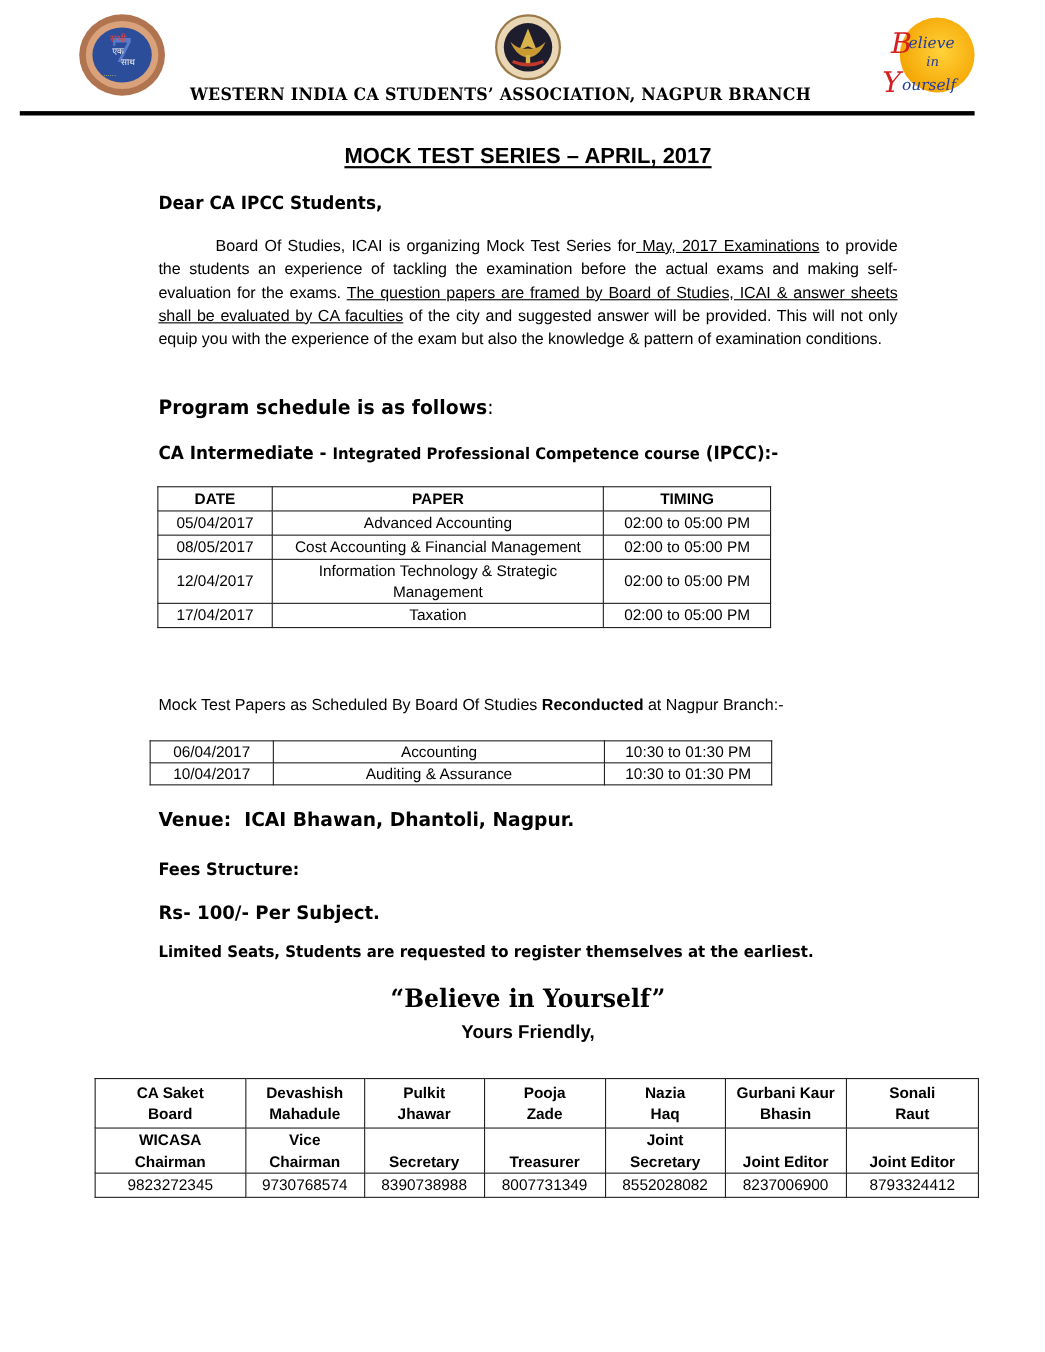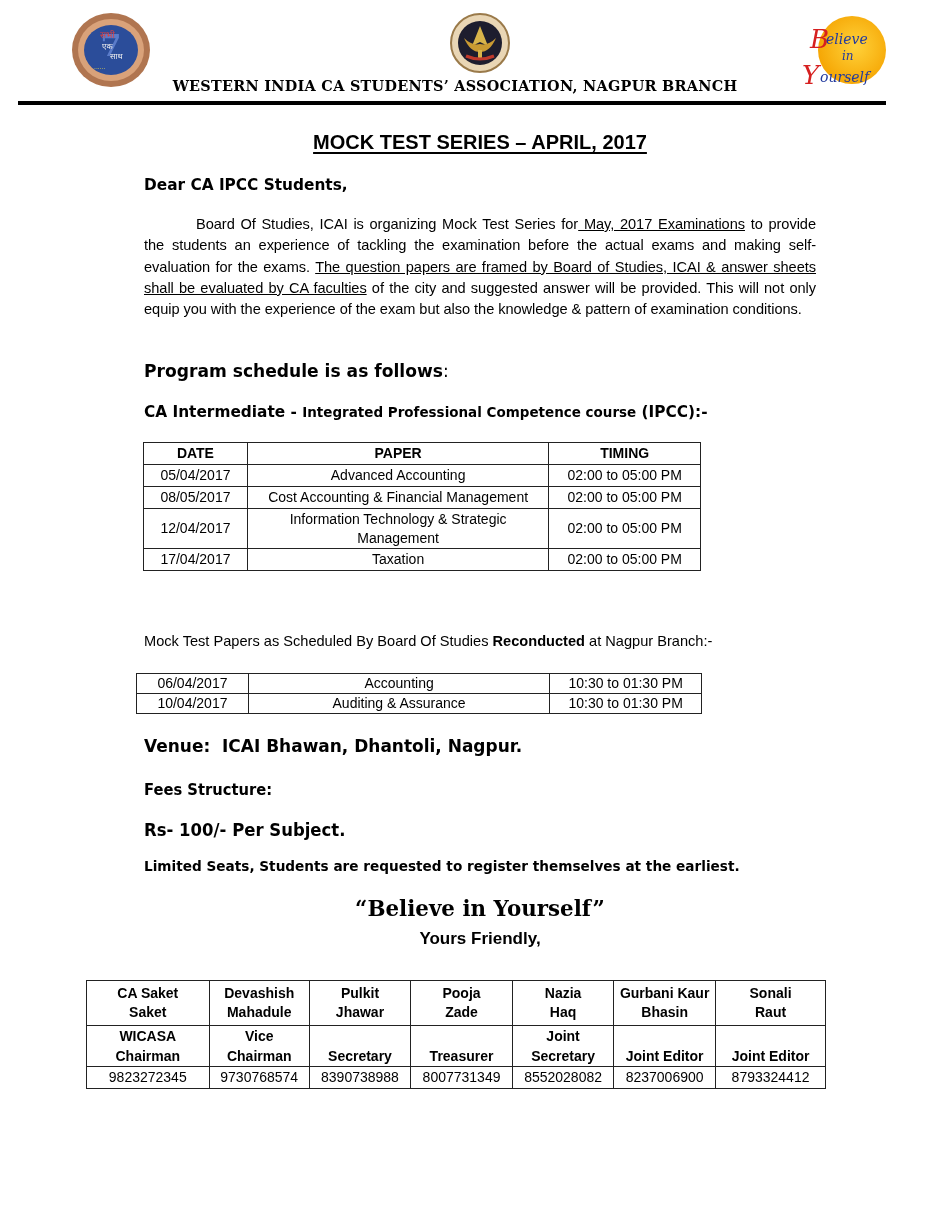--- a/index.html
+++ b/index.html
@@ -45,21 +45,21 @@
   #recon-table tr { height: 20px; }
 
   .venue { left: 144px; top: 736px; font-family: "DejaVu Sans", sans-serif; font-weight: bold; font-size: 17.5px; transform: scaleX(0.97); transform-origin: 0 0; white-space: pre; }
   .fees-head { left: 144px; top: 781px; font-family: "DejaVu Sans", sans-serif; font-weight: bold; font-size: 15.5px; transform: scaleX(0.95); transform-origin: 0 0; }
   .fees-val { left: 144px; top: 820px; font-family: "DejaVu Sans", sans-serif; font-weight: bold; font-size: 17px; transform: scaleX(0.97); transform-origin: 0 0; }
   .limited { left: 144px; top: 858px; font-family: "DejaVu Sans", sans-serif; font-weight: bold; font-size: 14.5px; transform: scaleX(0.94); transform-origin: 0 0; white-space: nowrap; }
 
   .quote { left: 0; width: 960px; top: 894px; text-align: center; font-family: "DejaVu Serif", serif; font-weight: bold; font-size: 23px; transform: scaleX(0.93); transform-origin: 480px 0; }
   .friendly { left: 0; width: 960px; top: 929px; text-align: center; font-weight: bold; font-size: 17px; }
 
-  #committee-table { left: 86px; top: 980px; width: 740px; font-size: 14px; }
+  #committee-table { left: 86px; top: 980px; width: 804px; font-size: 14px; }
   #committee-table td { line-height: 19.5px; }
   #committee-table tr.names td { font-weight: bold; height: 44px; }
   #committee-table tr.roles td { font-weight: bold; height: 40px; vertical-align: bottom; }
   #committee-table tr.phones td { height: 21px; }
   #committee-table col.w1 { width: 134px; }
   #committee-table col.w2 { width: 106px; }
   #committee-table col.w3 { width: 107px; }
   #committee-table col.w4 { width: 108px; }
   #committee-table col.w5 { width: 107px; }
   #committee-table col.w6 { width: 108px; }
@@ -191,21 +191,21 @@
       <col class="w1">
       <col class="w2">
       <col class="w3">
       <col class="w4">
       <col class="w5">
       <col class="w6">
       <col class="w7">
     </colgroup>
   <tbody>
       <tr class="names">
-    <td><span>CA Saket</span><br><span>Saket</span></td>
+    <td><span>CA Saket</span><br><span>Board</span></td>
     <td><span>Devashish</span><br><span>Mahadule</span></td>
     <td><span>Pulkit</span><br><span>Jhawar</span></td>
     <td><span>Pooja</span><br><span>Zade</span></td>
     <td><span>Nazia</span><br><span>Haq</span></td>
     <td><span>Gurbani Kaur</span><br><span>Bhasin</span></td>
     <td><span>Sonali</span><br><span>Raut</span></td>
   </tr>
   <tr class="roles">
     <td><span>WICASA</span><br><span>Chairman</span></td>
     <td><span>Vice</span><br><span>Chairman</span></td>

